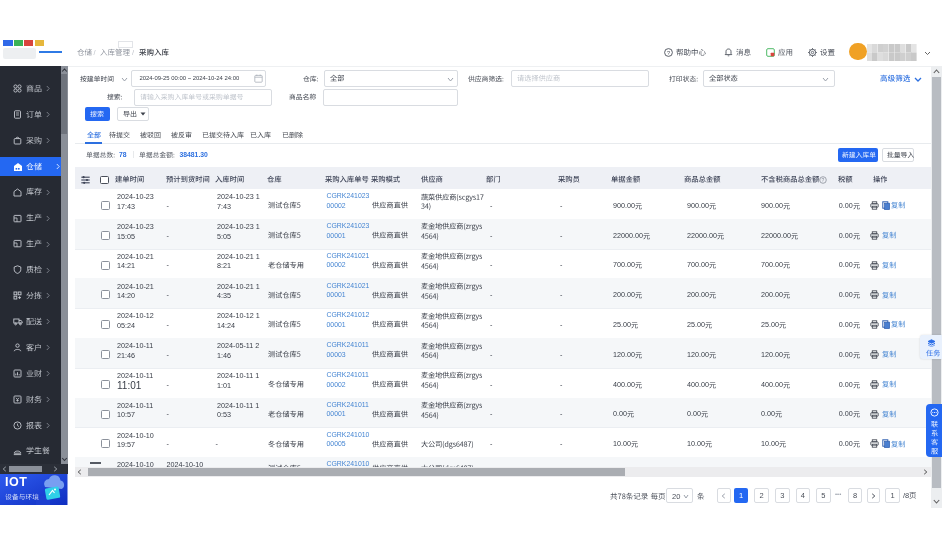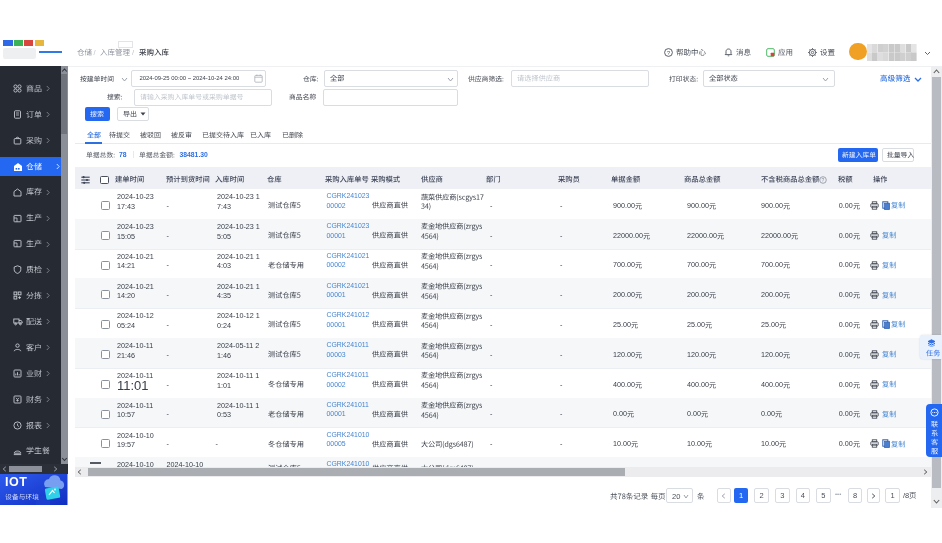--- a/index.html
+++ b/index.html
@@ -1080,21 +1080,21 @@
             <use href="#g142" transform="translate(0.0,0) scale(0.00720,-0.00720)"></use>
             <use href="#g143" transform="translate(7.2,0) scale(0.00720,-0.00720)"></use>
           </g>
         </svg></div>
 <div style="position:absolute;left:75.0px;top:89.4px;width:856.0px;height:0.8px;background:#ebeef2"></div>
 <div style="position:absolute;left:101px;top:71.5px;width:9px;height:9px;background:#fff;border:0.9px solid #8b919b;border-radius:1.5px"></div>
 <div style="position:absolute;left:117.0px;top:63.8px;font-size:7.2px;color:#383d47;line-height:7.2px;white-space:nowrap">2024-10-21</div>
 <div style="position:absolute;left:117.0px;top:73.4px;font-size:7.2px;color:#383d47;line-height:7.2px;white-space:nowrap">14:21</div>
 <div style="position:absolute;left:166.5px;top:72.4px;font-size:7.2px;color:#383d47;line-height:7.2px;white-space:nowrap">-</div>
 <div style="position:absolute;left:217.0px;top:63.8px;font-size:7.2px;color:#383d47;line-height:7.2px;white-space:nowrap">2024-10-21 1</div>
-<div style="position:absolute;left:217.0px;top:73.4px;font-size:7.2px;color:#383d47;line-height:7.2px;white-space:nowrap">4:03</div>
+<div style="position:absolute;left:217.0px;top:73.4px;font-size:7.2px;color:#383d47;line-height:7.2px;white-space:nowrap">8:21</div>
 <div style="position:absolute;left:268.0px;top:71.8px;line-height:0"><svg class="t " width="36.0" height="9.0" viewBox="0 0 36.0 9.0" style="vertical-align:top">
           <g transform="translate(0,6.77)" fill="#383d47">
             <use href="#g149" transform="translate(0.0,0) scale(0.00720,-0.00720)"></use>
             <use href="#g0" transform="translate(7.2,0) scale(0.00720,-0.00720)"></use>
             <use href="#g1" transform="translate(14.4,0) scale(0.00720,-0.00720)"></use>
             <use href="#g150" transform="translate(21.6,0) scale(0.00720,-0.00720)"></use>
             <use href="#g17" transform="translate(28.8,0) scale(0.00720,-0.00720)"></use>
           </g>
         </svg></div>
 <div style="position:absolute;left:326.5px;top:63.8px;font-size:6.9px;color:#4585d2;line-height:6.9px;white-space:nowrap">CGRK241021</div>
@@ -1256,21 +1256,21 @@
             <use href="#g142" transform="translate(0.0,0) scale(0.00720,-0.00720)"></use>
             <use href="#g143" transform="translate(7.2,0) scale(0.00720,-0.00720)"></use>
           </g>
         </svg></div>
 <div style="position:absolute;left:75.0px;top:149.0px;width:856.0px;height:0.8px;background:#ebeef2"></div>
 <div style="position:absolute;left:101px;top:131.1px;width:9px;height:9px;background:#fff;border:0.9px solid #8b919b;border-radius:1.5px"></div>
 <div style="position:absolute;left:117.0px;top:123.4px;font-size:7.2px;color:#383d47;line-height:7.2px;white-space:nowrap">2024-10-12</div>
 <div style="position:absolute;left:117.0px;top:133.0px;font-size:7.2px;color:#383d47;line-height:7.2px;white-space:nowrap">05:24</div>
 <div style="position:absolute;left:166.5px;top:132.0px;font-size:7.2px;color:#383d47;line-height:7.2px;white-space:nowrap">-</div>
 <div style="position:absolute;left:217.0px;top:123.4px;font-size:7.2px;color:#383d47;line-height:7.2px;white-space:nowrap">2024-10-12 1</div>
-<div style="position:absolute;left:217.0px;top:133.0px;font-size:7.2px;color:#383d47;line-height:7.2px;white-space:nowrap">0:24</div>
+<div style="position:absolute;left:217.0px;top:133.0px;font-size:7.2px;color:#383d47;line-height:7.2px;white-space:nowrap">14:24</div>
 <div style="position:absolute;left:268.0px;top:131.4px;line-height:0"><svg class="t " width="32.8" height="9.0" viewBox="0 0 32.8 9.0" style="vertical-align:top">
           <g transform="translate(0,6.77)" fill="#383d47">
             <use href="#g125" transform="translate(0.0,0) scale(0.00720,-0.00720)"></use>
             <use href="#g126" transform="translate(7.2,0) scale(0.00720,-0.00720)"></use>
             <use href="#g0" transform="translate(14.4,0) scale(0.00720,-0.00720)"></use>
             <use href="#g3" transform="translate(21.6,0) scale(0.00720,-0.00720)"></use>
             <use href="#g127" transform="translate(28.8,0) scale(0.00720,-0.00720)"></use>
           </g>
         </svg></div>
 <div style="position:absolute;left:326.5px;top:123.4px;font-size:6.9px;color:#4585d2;line-height:6.9px;white-space:nowrap">CGRK241012</div>
@@ -1433,21 +1433,21 @@
       </svg>
 <div style="position:absolute;left:882.0px;top:161.2px;line-height:0"><svg class="t " width="14.4" height="9.0" viewBox="0 0 14.4 9.0" style="vertical-align:top">
           <g transform="translate(0,6.77)" fill="#4585d2">
             <use href="#g142" transform="translate(0.0,0) scale(0.00720,-0.00720)"></use>
             <use href="#g143" transform="translate(7.2,0) scale(0.00720,-0.00720)"></use>
           </g>
         </svg></div>
 <div style="position:absolute;left:75.0px;top:208.6px;width:856.0px;height:0.8px;background:#ebeef2"></div>
 <div style="position:absolute;left:101px;top:190.7px;width:9px;height:9px;background:#fff;border:0.9px solid #8b919b;border-radius:1.5px"></div>
 <div style="position:absolute;left:117.0px;top:183.0px;font-size:7.2px;color:#383d47;line-height:7.2px;white-space:nowrap">2024-10-11</div>
-<div style="position:absolute;left:117.0px;top:192.6px;font-size:13px;color:#383d47;line-height:7.2px;white-space:nowrap">11:01</div>
+<div style="position:absolute;left:117.0px;top:192.6px;font-size:10px;color:#383d47;line-height:7.2px;white-space:nowrap">11:01</div>
 <div style="position:absolute;left:166.5px;top:191.6px;font-size:7.2px;color:#383d47;line-height:7.2px;white-space:nowrap">-</div>
 <div style="position:absolute;left:217.0px;top:183.0px;font-size:7.2px;color:#383d47;line-height:7.2px;white-space:nowrap">2024-10-11 1</div>
 <div style="position:absolute;left:217.0px;top:192.6px;font-size:7.2px;color:#383d47;line-height:7.2px;white-space:nowrap">1:01</div>
 <div style="position:absolute;left:268.0px;top:191.0px;line-height:0"><svg class="t " width="36.0" height="9.0" viewBox="0 0 36.0 9.0" style="vertical-align:top">
           <g transform="translate(0,6.77)" fill="#383d47">
             <use href="#g151" transform="translate(0.0,0) scale(0.00720,-0.00720)"></use>
             <use href="#g0" transform="translate(7.2,0) scale(0.00720,-0.00720)"></use>
             <use href="#g1" transform="translate(14.4,0) scale(0.00720,-0.00720)"></use>
             <use href="#g150" transform="translate(21.6,0) scale(0.00720,-0.00720)"></use>
             <use href="#g17" transform="translate(28.8,0) scale(0.00720,-0.00720)"></use>

